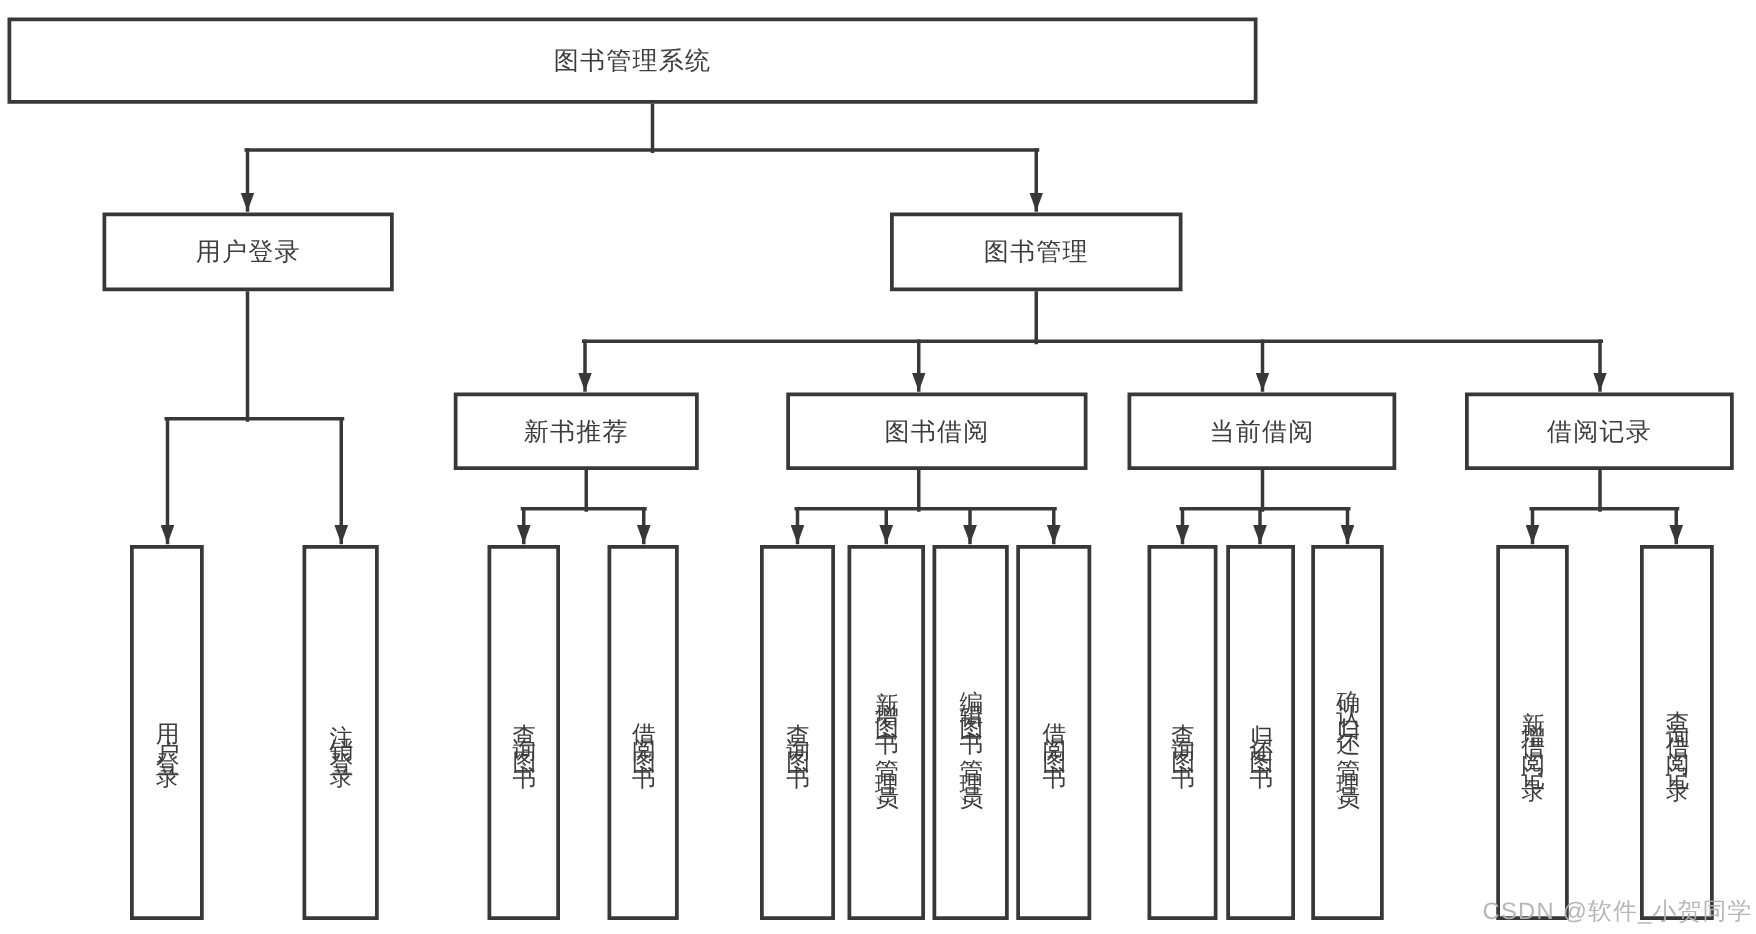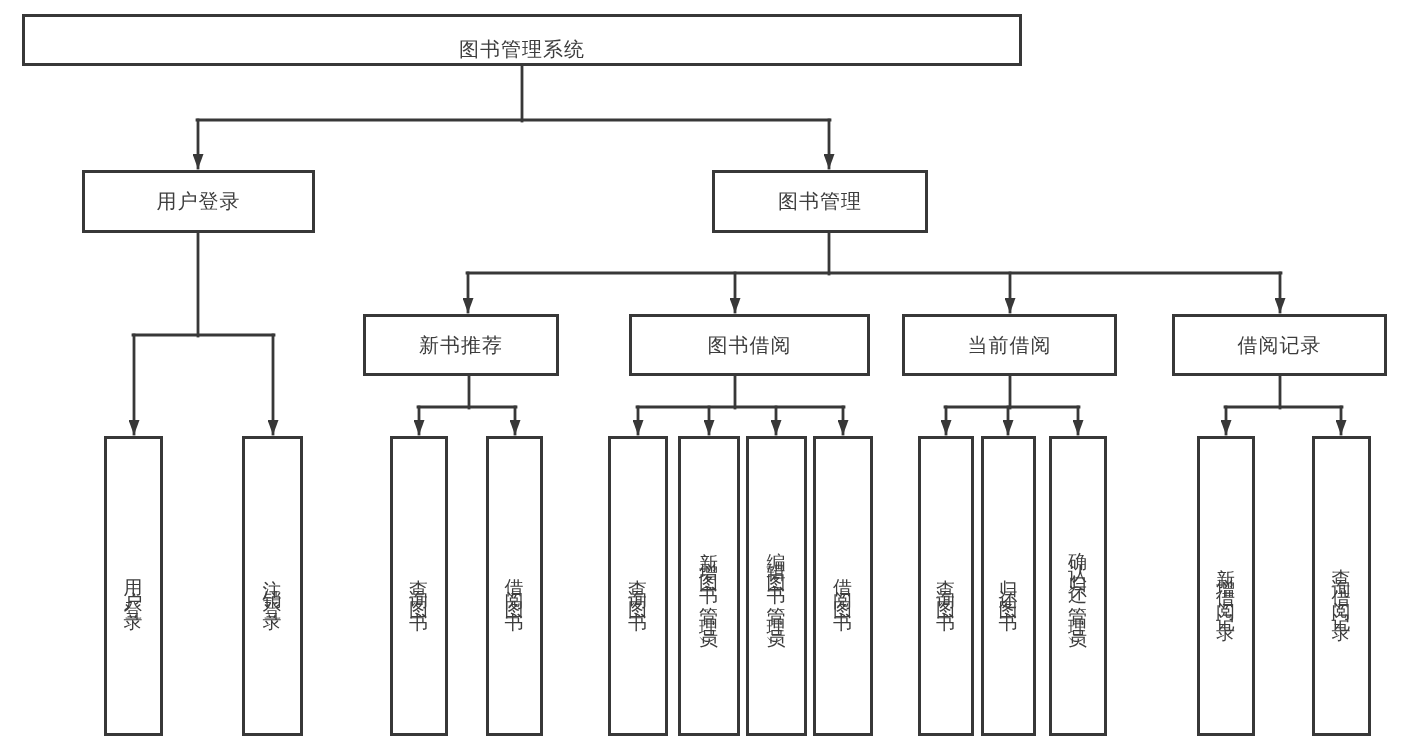--- a/index.html
+++ b/index.html
@@ -98,28 +98,28 @@
       <path d="M1008,407 L1008,434" marker-end="url(#arrow)"></path>
       <path d="M1078,407 L1078,434" marker-end="url(#arrow)"></path>
 
       <path d="M1280,375 L1280,408"></path>
       <path d="M1225,407 L1342,407"></path>
       <path d="M1226,407 L1226,434" marker-end="url(#arrow)"></path>
       <path d="M1341,407 L1341,434" marker-end="url(#arrow)"></path>
     </g>
   </svg>
 
-  <div class="box" style="left:22px; top:14px; width:1000px; height:52px;align-items:flex-end;">
+  <div class="box" style="left:6px; top:14px; width:1000px; height:69px;">
     <span>图书管理系统</span>
   </div>
 
   <div class="box" style="left:82px; top:170px; width:233px; height:63px;">
     <span>用户登录</span>
   </div>
-  <div class="box" style="left:712px; top:170px; width:216px; height:63px;font-family:Liberation Serif, serif;">
+  <div class="box" style="left:712px; top:170px; width:234px; height:63px;font-family:Liberation Serif, serif;">
     <span>图书管理</span>
   </div>
 
   <div class="box" style="left:363px; top:314px; width:196px; height:62px;">
     <span>新书推荐</span>
   </div>
   <div class="box" style="left:629px; top:314px; width:241px; height:62px;">
     <span>图书借阅</span>
   </div>
   <div class="box" style="left:1172px; top:314px; width:215px; height:62px;">
@@ -166,14 +166,15 @@
     <span class="vtext">确认归还（管理员）</span>
   </div>
 
   <div class="box leaf" style="left:1197px; top:436px; width:58px; height:300px;">
     <span class="vtext">新增借阅记录</span>
   </div>
   <div class="box leaf" style="left:1312px; top:436px; width:59px; height:300px;">
     <span class="vtext">查询借阅记录</span>
   </div>
 
+  <div class="watermark">CSDN @软件_小贺同学</div>
 
 </div>
 
 </body></html>

